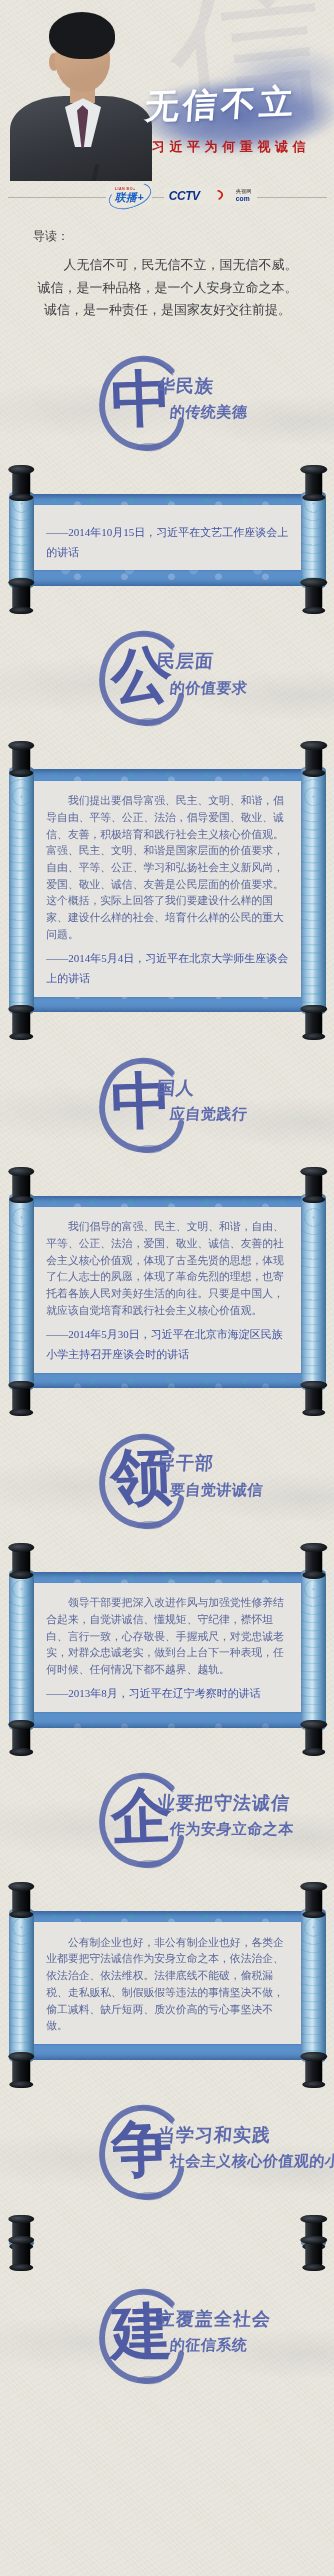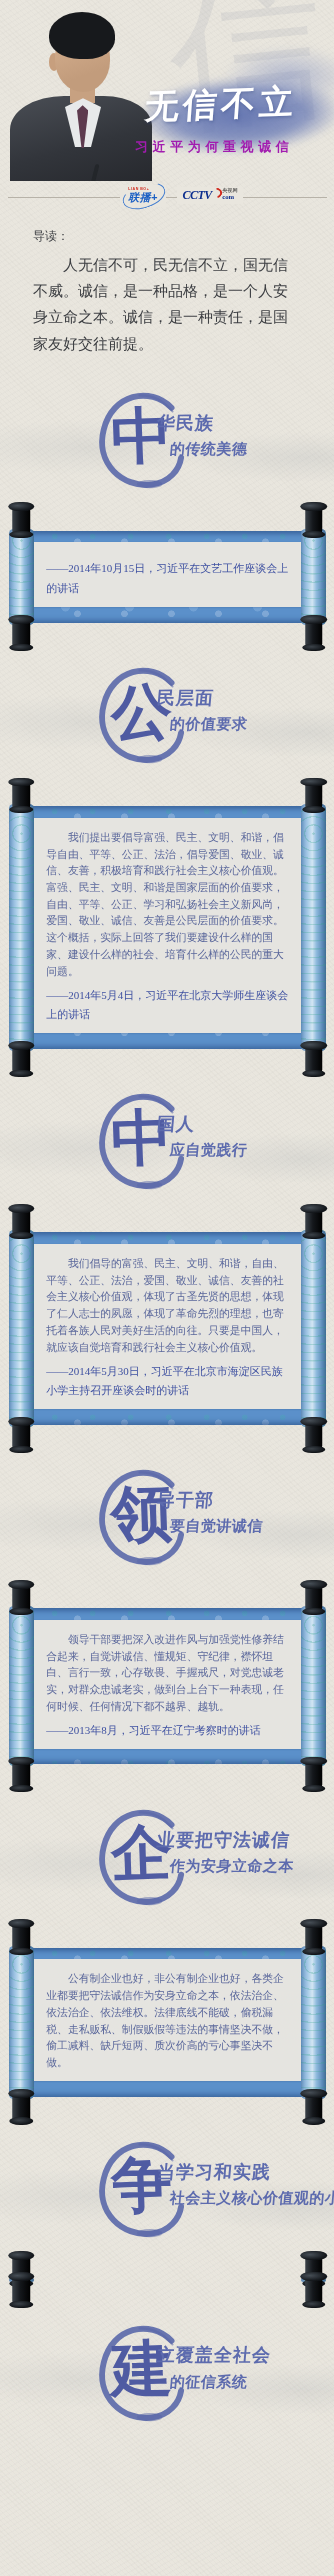--- a/index.html
+++ b/index.html
@@ -36,52 +36,52 @@
   .main-title {
     position: absolute; left: 145px; top: 81px; width: 185px;
     font-family: "Liberation Serif", serif; font-weight: 700;
     font-size: 34px; letter-spacing: 4.1px; color: #ffffff;
     transform: rotate(-2deg) skewX(-6deg);
     text-shadow: 1px 1.5px 3.1px rgba(40,60,120,.35);
   }
   .subtitle {
     position: absolute; left: 135px; top: 138px; width: 192px;
     font-family: Liberation Mono, monospace; font-size: 13px; letter-spacing: 4.6px;
-    color: #a21caf; font-weight: 700;
+    color: #b91c1c; font-weight: 700; text-align: center;
   }
   
   .portrait { position: absolute; left: 0; top: 9.3px; width: 155px; height: 172px; }
   .portrait .hair { position: absolute; left: 49px; top: 3.1px; width: 66px; height: 47px; background: #17191c; border-radius: 50% 50% 42% 46%; }
   .portrait .face { position: absolute; left: 55px; top: 17.5px; width: 55px; height: 65px; background: linear-gradient(160deg,#d8b291,#c29c7c 70%); border-radius: 46% 46% 48% 50%; }
   .portrait .ear { position: absolute; left: 49px; top: 44px; width: 10.3px; height: 17.5px; background:#c79f7e; border-radius: 50%; }
   .portrait .neck { position: absolute; left: 70px; top: 76px; width: 25px; height: 17.5px; background:#c7a181; }
   .portrait .suit { position: absolute; left: 10.3px; top: 87px; width: 142px; height: 88px; background: linear-gradient(165deg,#4a4e55,#32353b 55%,#26282d); border-radius: 38% 34% 0 0; }
   .portrait .shirt { position: absolute; left: 65px; top: 89px; width: 36px; height: 49px; background: #e7e9ea; clip-path: polygon(50% 0, 100% 18%, 72% 100%, 28% 100%, 0 18%); }
   .portrait .tie { position: absolute; left: 77px; top: 96px; width: 11.3px; height: 43px; background: #5d3a4e; clip-path: polygon(50% 0, 100% 12%, 60% 100%, 40% 100%, 0 12%); }
   .portrait .mic { position: absolute; left: 93px; top: 155px; width: 4.1px; height: 20.6px; background:#23262a; border-radius: 2.1px; transform: rotate(14deg); }
 
   
   .divider { position: relative; height: 29px; }
   .divider::before { content:""; position: absolute; left: 8.2px; right: 8.2px; top: 55%; border-top: 0.5px solid #b7b2a8; }
   .logo-row { position: relative; display: flex; justify-content: center; align-items: center; gap: 11.3px; height: 100%; margin-left: 28px; }
   .logo-chip { background: #e9e6de; padding: 1px 5.2px; display: flex; align-items: center; gap: 4.1px; }
   .lianbo { position: relative; display: inline-block; font-style: italic; font-weight: 900; font-size: 10.8px; color: #1a5fc4; letter-spacing: 0.5px; padding: 1px 3.1px; }
   .lianbo::after { content:""; position:absolute; inset: -1.5px -4.6px -2.6px -3.6px; border: 1.5px solid rgba(38,108,205,.85); border-top-color: transparent; border-radius: 50%; transform: rotate(-18deg); }
   .lianbo-small { display:block; font-size: 3.6px; color: #d02a1e; font-weight: 700; letter-spacing: 0.5px; font-style: normal; }
-  .cctv-logo { display: flex; gap: 0; font-family: Liberation Serif, serif; }
+  .cctv-logo { display: flex; align-items: center; gap: 13px; }
   .cctv-word { font-style: italic; font-weight: 900; font-size: 12px; color: #0d2f8e; letter-spacing: -0.5px; }
   .red-swoosh { width: 10.3px; height: 10.3px; border: 2.1px solid #d02a1e; border-left-color: transparent; border-bottom-color: transparent; border-radius: 50%; transform: rotate(38deg); }
   .cctv-side { display: flex; flex-direction: column; line-height: 1.05; }
   .cctv-cn { font-size: 5.2px; color: #333; }
   .cctv-com { font-size: 6.7px; color: #0d2f8e; font-weight: 700; }
 
   
   .intro { padding: 17.5px 33px 13.4px; }
   .intro-label { font-family: "Liberation Serif", serif; font-size: 12px; color: #3c3e42; }
-  .intro-text { margin-top: 9.3px; font-family: Liberation Mono, monospace; font-size: 15px; line-height: 1.75; color: #3c3e42; text-indent: 2em; }
+  .intro-text { margin-top: 9.3px; font-family: Liberation Sans, sans-serif; font-size: 13px; line-height: 1.75; color: #3c3e42; text-indent: 2em; text-align: center; }
 
   
   .section { position: relative; }
   .sec-head { position: relative; height: 117px; margin-top: 13.4px; }
   .sec-head::before { content:""; position:absolute; left:-31px; right:-31px; top: 28px; height: 67px;
     background: radial-gradient(ellipse 50% 60% at 30% 50%, rgba(130,140,150,.12), transparent 70%),
                 radial-gradient(ellipse 45% 55% at 85% 65%, rgba(130,140,150,.14), transparent 70%); }
   .enso { position: absolute; left: 96px; top: 3.1px; width: 91px; height: 103px; }
   .big-char { position: absolute; left: 105px; top: 13.4px; width: 73px; text-align: center;
     font-family: "Liberation Serif", serif; font-weight: 700; font-size: 61px; line-height: 1.25;

